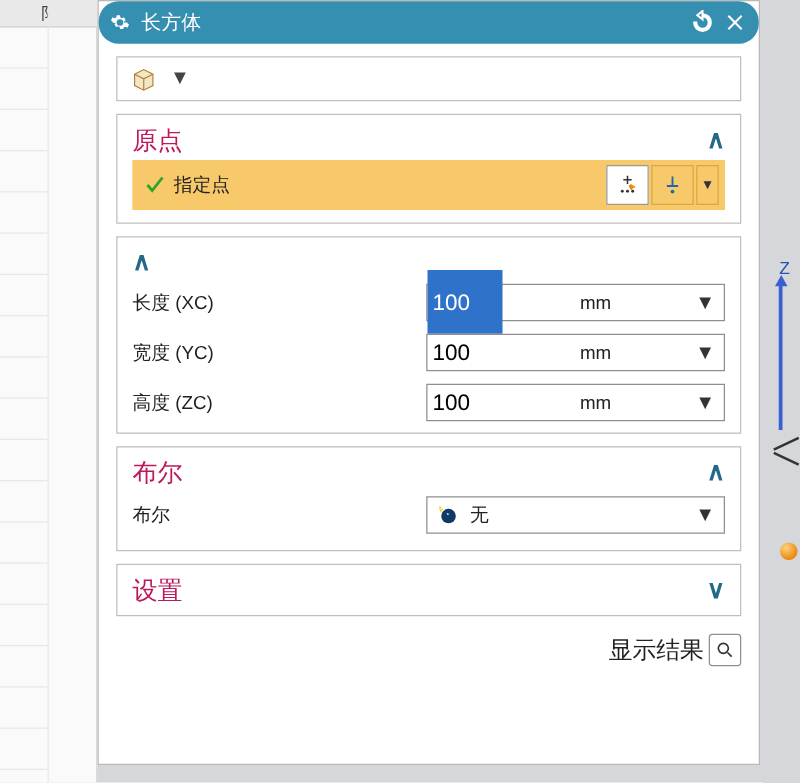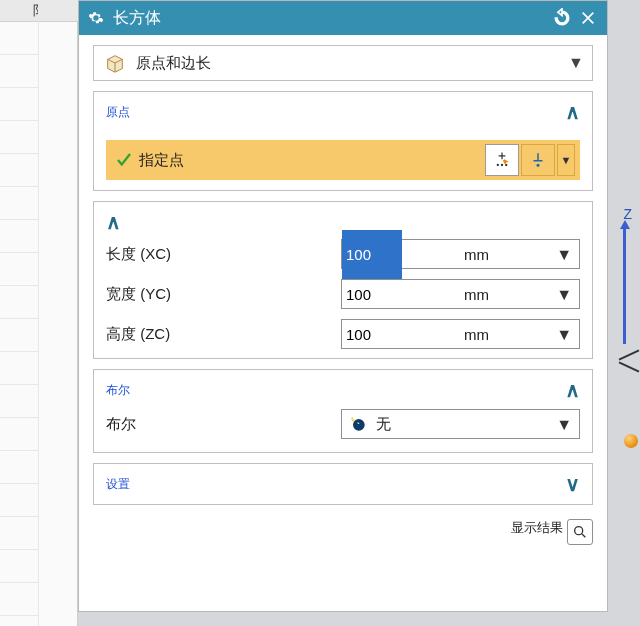--- a/index.html
+++ b/index.html
@@ -9,74 +9,74 @@
   
   .left-strip { position:absolute; left:0; top:0; width:78px; height:626px; background:#fafafa; border-right:1px solid #d0d0d0; }
   .left-strip .ghead { position:absolute; left:0; top:0; width:78px; height:22px; background:#e9e9e9; border-bottom:1px solid #cfcfcf; text-align:center; font-size:13px; color:#444; line-height:22px; }
   .left-strip .vline { position:absolute; top:0; left:38px; width:1px; height:626px; background:#e7e7e7; }
   .left-strip .rows { position:absolute; top:22px; left:0; width:38px; }
   .left-strip .rowcell { height:33px; border-bottom:1px solid #e7e7e7; }
 
   
   .dialog { position:absolute; left:78px; top:0; width:530px; height:612px; background:#fff; border:1px solid #b9b9b9; }
   .titlebar {
-    height:34px; background:#358fb0; color:#fff; display:flex; align-items:center; padding:0 6px 0 8px; font-size:16px;
+    height:34px; background:#358fb0; color:#fff; display:flex; align-items:center; padding:0 6px 0 8px; font-size:16px;border-radius:16px;
   }
   .titlebar .gear { width:18px; height:18px; margin-right:8px; display:flex; align-items:center; justify-content:center; }
   .titlebar .title { flex:1; }
   .titlebar .ticon { width:26px; height:26px; display:flex; align-items:center; justify-content:center; }
 
   .panel-body { padding:10px 14px 8px 14px; }
 
   
   .type-row { border:1px solid #bfbfbf; height:36px; display:flex; align-items:center; padding:0 10px; background:#fff; }
   .type-row .cubeicon { width:22px; height:22px; margin-right:10px; display:flex; align-items:center; justify-content:center; }
   .type-row .label { flex:1; font-size:15px; color:#222; }
   .type-row .dd { width:14px; color:#444; }
 
   
   .section { border:1px solid #bfbfbf; background:#fff; padding:8px 12px 4px 12px; margin-top:10px; }
   .section.collapsed { padding:8px 12px; }
   .sec-head { display:flex; align-items:center; height:24px; }
-  .sec-title { flex:1; font-size:12px; color:#1d4ed8; }
+  .sec-title { flex:1; font-size:20px; color:#be185d; }
   .chev { font-size:20px; font-weight:bold; color:#226a88; line-height:1; }
   .chev.down { }
 
   
   .origin-row {
-    margin-top:16px; margin-bottom:6px;
+    margin-top:4px; margin-bottom:6px;
     background:#f8c96a; border:1px solid #f8c96a; height:40px;
     display:flex; align-items:center; padding:0 4px 0 8px;
   }
   .origin-row .check { width:18px; height:18px; margin-right:6px; }
   .origin-row .txt { flex:1; font-size:15px; color:#222; }
   .origin-row .btn { width:34px; height:32px; background:#fff; border:1px solid #9a9a9a; margin-left:2px; display:flex; align-items:center; justify-content:center; }
   .origin-row .btn.yellow { background:#f8c96a; border:1px solid #d9a93f; }
   .origin-row .btn.split { width:18px; }
 
   
   .dim-row { display:flex; align-items:center; height:40px; }
   .dim-row .dl { width:235px; font-size:15px; color:#222; }
   .dim-field { flex:1; height:30px; border:1px solid #8f8f8f; display:flex; align-items:center; background:#fff; }
-  .dim-field input { border:none; outline:none; width:60px; font-size:15px; padding:16px 4px; background:transparent; }
+  .dim-field input { border:none; outline:none; width:60px; font-size:18px; padding:16px 4px; background:transparent; }
   .dim-field input.sel { background:#2f72c9; color:#fff; }
   .dim-field .unit { flex:1; text-align:center; padding-right:28px; font-size:15px; color:#222; }
   .dim-wrap { position:relative; flex:1; }
   .dim-wrap .caret { position:absolute; right:8px; top:7px; color:#333; }
 
   
   .bool-row { display:flex; align-items:center; height:40px; margin-top:2px; margin-bottom:4px; }
   .bool-row .dl { width:235px; font-size:15px; color:#222; }
   .bool-field { flex:1; height:30px; border:1px solid #8f8f8f; display:flex; align-items:center; background:#fff; padding:0 6px; }
   .bool-field .bicon { width:20px; height:20px; margin-right:8px; }
   .bool-field .btxt { flex:1; font-size:15px; color:#222; }
 
   
   .bottom-row { display:flex; justify-content:flex-end; align-items:center; padding:6px 14px 0 14px; }
-  .show-result { font-size:13px; color:#222; display:flex; align-items:flex-start; gap:4px; }
+  .show-result { font-size:19px; color:#222; display:flex; align-items:flex-start; gap:4px; }
   .magnify { width:26px; height:26px; border:1px solid #8f8f8f; border-radius:3px; display:flex; align-items:center; justify-content:center; background:#fff; }
 
   
   .vp { position:absolute; right:0; top:34px; width:32px; height:592px; }
   .zlabel { position:absolute; right:8px; top:172px; color:#2850b8; font-size:14px; }
   .zaxis { position:absolute; right:14px; top:190px; width:3px; height:120px; background:#3a5fd0; }
   .zarrow { position:absolute; right:10px; top:186px; width:0;height:0; border-left:5px solid transparent; border-right:5px solid transparent; border-bottom:9px solid #3a5fd0; }
   .xhint { position:absolute; right:0; top:320px; width:22px; height:2px; background:#333; transform:rotate(-25deg); }
   .xhint2 { position:absolute; right:0; top:332px; width:22px; height:2px; background:#333; transform:rotate(25deg); }
   .ball { position:absolute; right:2px; top:400px; width:14px; height:14px; border-radius:50%; background:radial-gradient(circle at 35% 30%, #ffd27a, #e88a12 70%); }
@@ -133,21 +133,20 @@
 
   <div class="panel-body">
 
     <div class="type-row">
       <span class="cubeicon">
         <svg width="22" height="22" viewBox="0 0 24 24">
           <path fill="#f2e6c8" stroke="#b08030" d="M4 8l8-4 8 4v10l-8 4-8-4z"></path>
           <path fill="none" stroke="#b08030" d="M4 8l8 4 8-4M12 12v10"></path>
         </svg>
       </span>
-      <span class="label">原点和边长</span>
       <span class="dd">▼</span>
     </div>
 
     <div class="section">
       <div class="sec-head">
         <span class="sec-title">原点</span>
         <span class="chev">∧</span>
       </div>
       <div class="origin-row">
         <span class="check">

